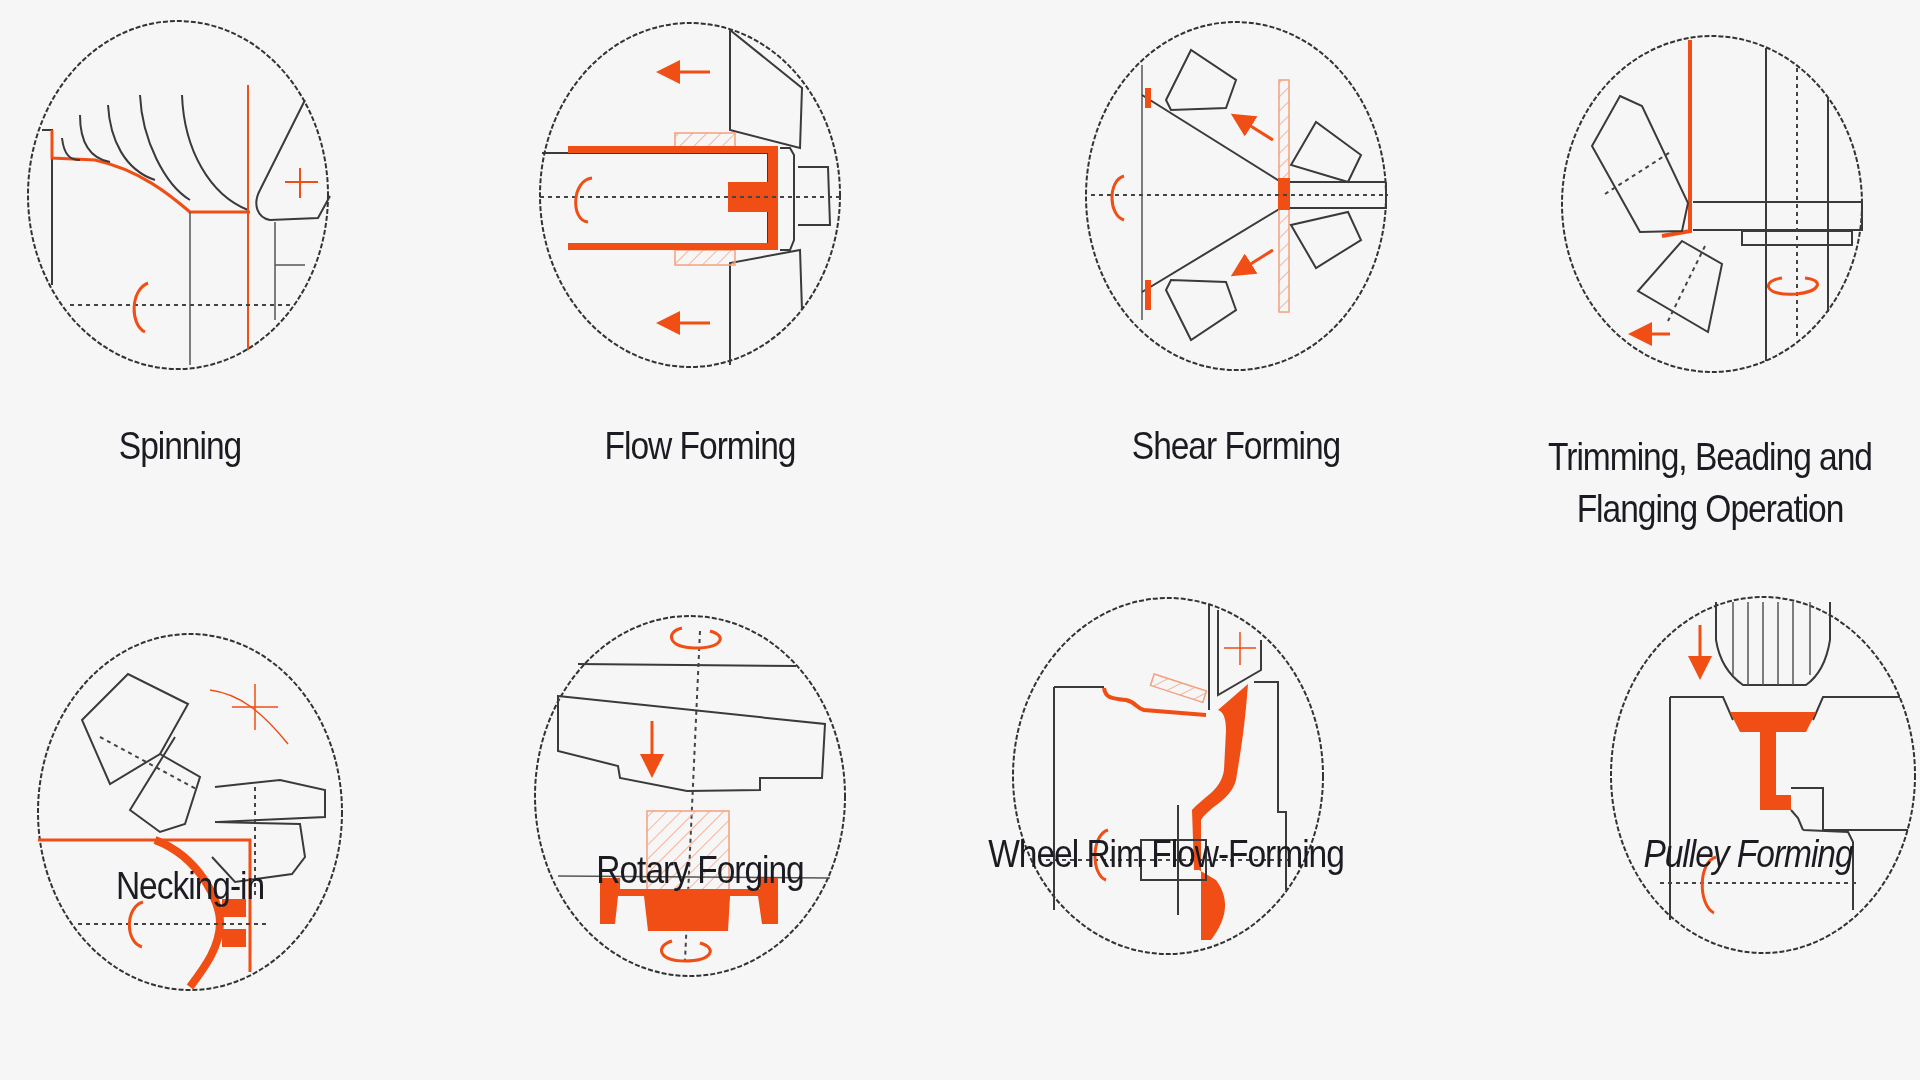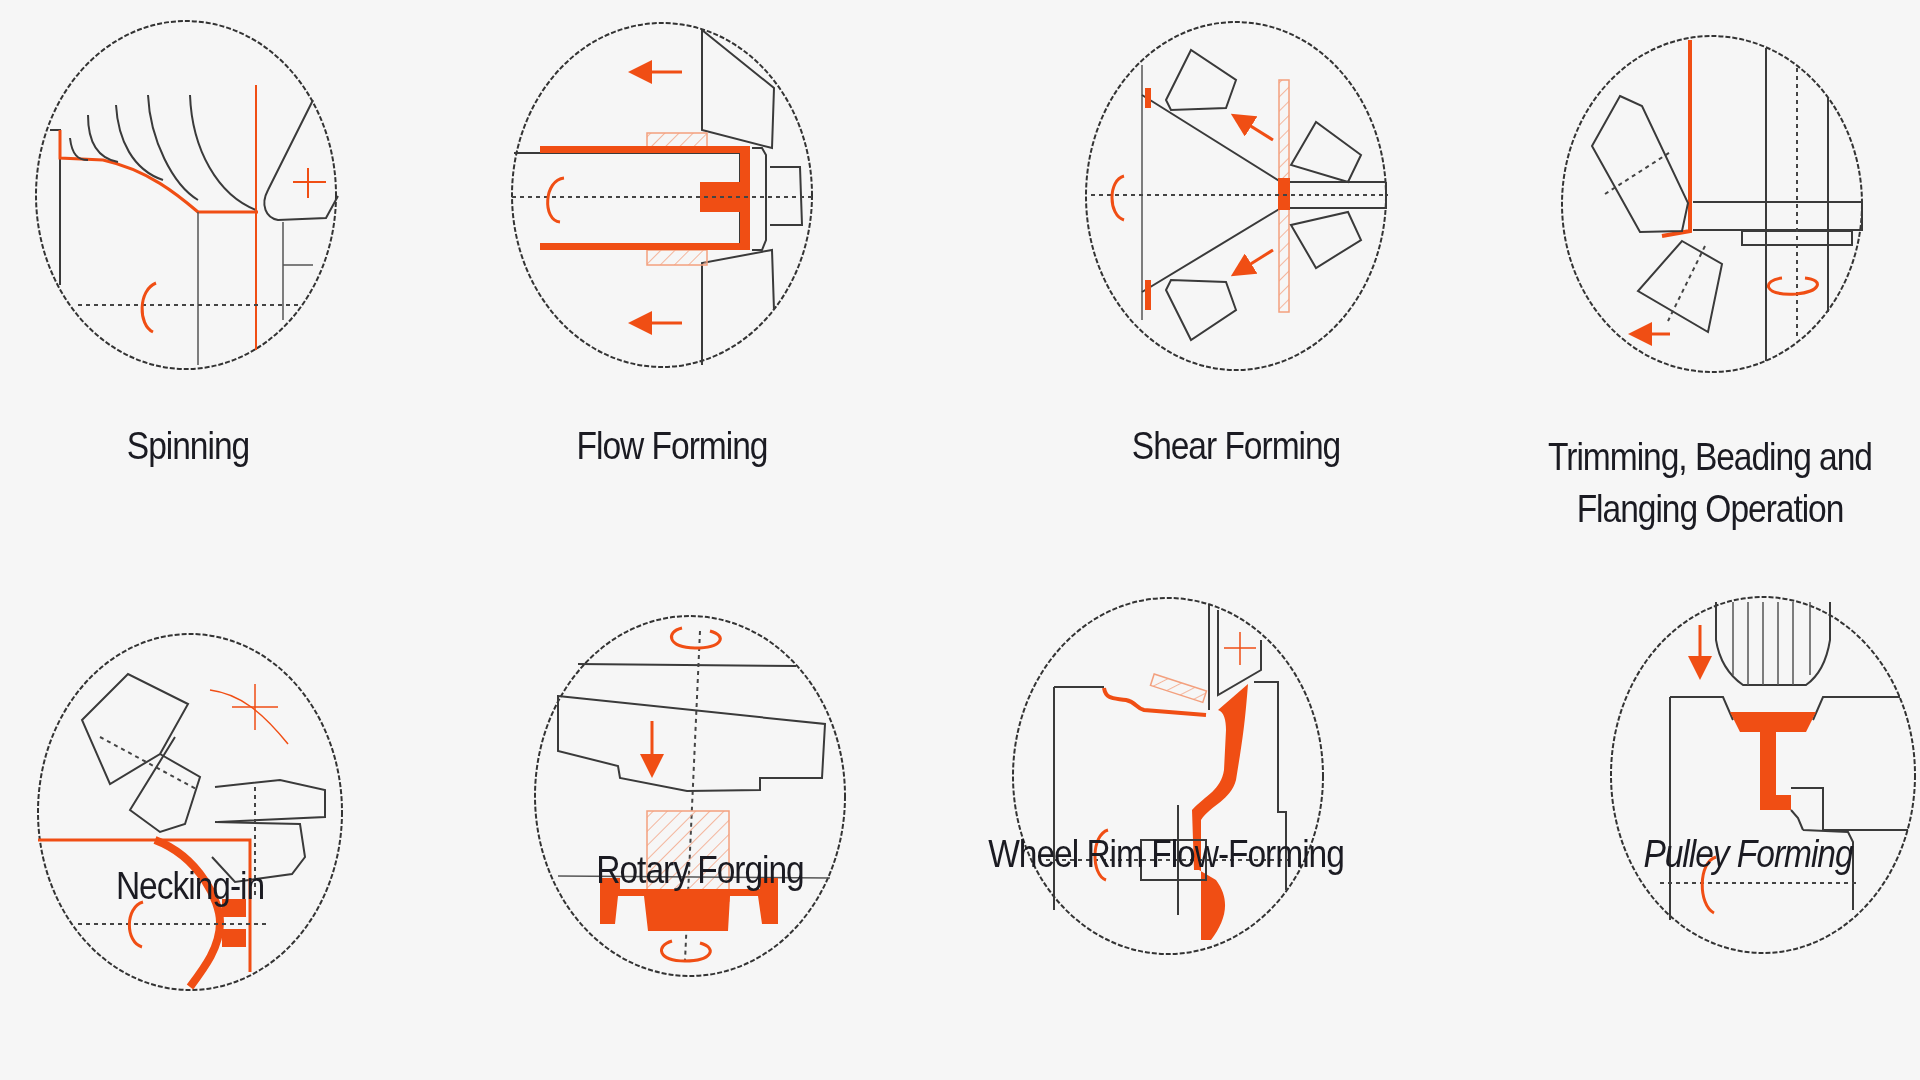--- a/index.html
+++ b/index.html
@@ -43,21 +43,21 @@
   <defs>
     <pattern id="hatchP" patternUnits="userSpaceOnUse" width="10" height="10" patternTransform="rotate(45)">
       <line x1="0" y1="0" x2="0" y2="10" stroke="#f3a07e" stroke-width="1.5"></line>
     </pattern>
     <marker id="arrO" markerWidth="8" markerHeight="8" refX="4" refY="4" orient="auto">
       <path d="M0,0 L8,4 L0,8 Z" fill="#f04e14"></path>
     </marker>
   </defs>
 </svg>
 
-<div class="cell" style="left:8px;top:0;width:360px;height:480px;padding-left:12px;">
+<div class="cell" style="left:0;top:0;width:360px;height:480px;padding-left:12px;">
   <svg width="360" height="400" viewBox="0 0 360 400" style="left:0;top:0;">
     <ellipse class="circ" cx="178" cy="195" rx="150" ry="174"></ellipse>
     <path class="ln" d="M42,130 L52,130 L52,285"></path>
     <path class="org" d="M52,130 L52,158 L95,160 C140,170 170,195 190,212 L250,212"></path>
     <path class="ln" d="M62,138 C64,155 70,160 80,160"></path>
     <path class="ln" d="M80,115 C80,140 88,158 110,162"></path>
     <path class="ln" d="M108,105 C110,140 125,170 155,180"></path>
     <path class="ln" d="M140,95 C142,140 165,185 190,200"></path>
     <path class="ln" d="M182,95 C184,150 210,195 248,210"></path>
     <path class="org" d="M248,85 L248,350" style="stroke-width:2"></path>
@@ -70,21 +70,21 @@
     </g>
     <g>
       <path class="org" d="M148,283 C130,290 130,325 145,332"></path>
     </g>
   </svg>
   <div class="label" style="left:0;top:420px;width:360px;">
     <span>Spinning</span>
   </div>
 </div>
 
-<div class="cell" style="left:472px;top:0;width:400px;height:480px;">
+<div class="cell" style="left:500px;top:0;width:400px;height:480px;">
   <svg width="400" height="400" viewBox="0 0 400 400" style="left:0;top:0;">
     <ellipse class="circ" cx="190" cy="195" rx="150" ry="172"></ellipse>
     <path class="ln" d="M230,30 L230,130 L300,148 L302,88 L230,30"></path>
     <path class="ln" d="M230,365 L230,263 L300,250 L302,310"></path>
     <rect class="hatch" x="175" y="133" width="60" height="15"></rect>
     <rect class="hatch" x="175" y="250" width="60" height="15"></rect>
     <path class="ln" d="M42,153 L268,153 L268,245 L68,245"></path>
     <rect class="orgf" x="68" y="146" width="205" height="7"></rect>
     <rect class="orgf" x="68" y="243" width="205" height="7"></rect>
     <rect class="orgf" x="268" y="146" width="10" height="104"></rect>

